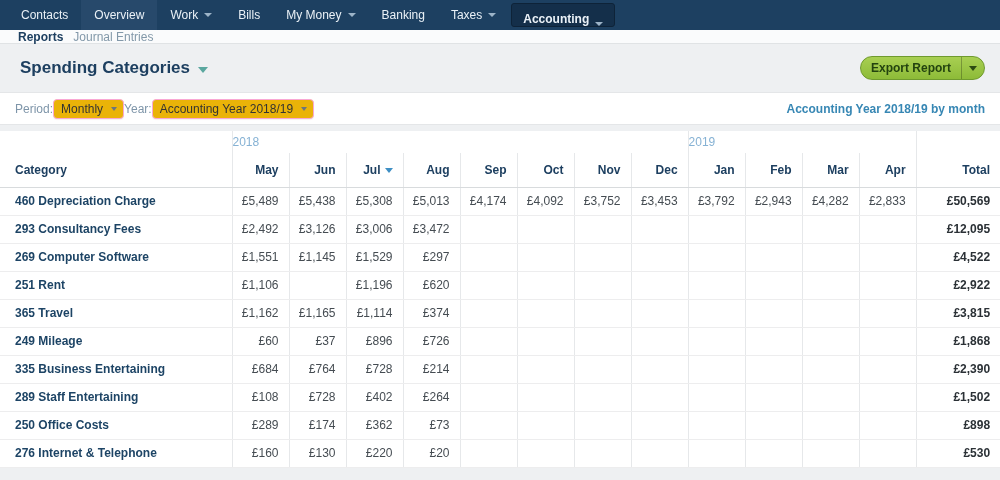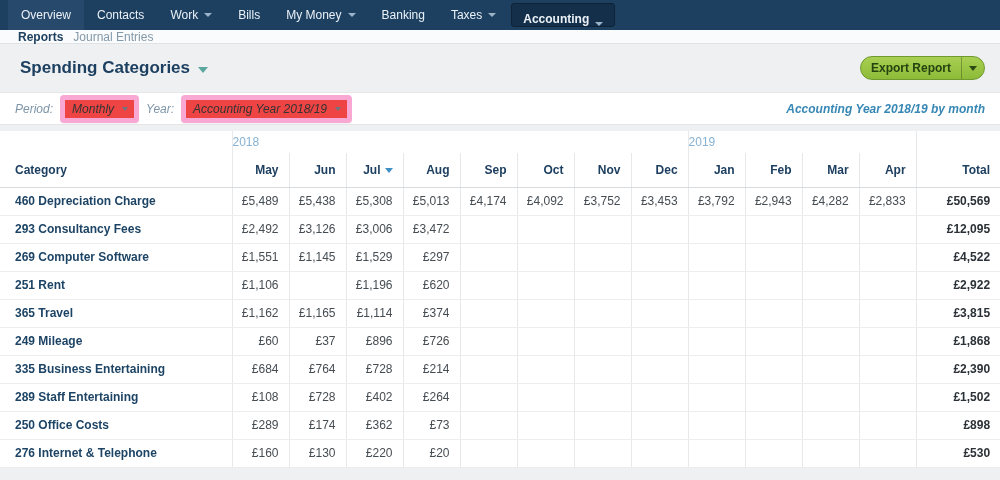--- a/index.html
+++ b/index.html
@@ -67,28 +67,27 @@
   .export-caret {
     width: 0; height: 0;
     border-left: 4px solid transparent; border-right: 4px solid transparent;
     border-top: 5px solid #2c4a12;
   }
 
   
   .filter-bar {
     height: 33px; background: #ffffff;
     border-top: 1px solid #e4e6e8; border-bottom: 1px solid #e4e6e8;
-    display: flex; align-items: center; padding: 0 15px; gap: 7px;
+    display: flex; align-items: center; padding: 0 15px; 
     margin-bottom: 6px;
-    font-style: italic;
   }
   .filter-label { color: #7e95a9; font-size: 12px; }
   .select {
     display: inline-flex; align-items: center; gap: 8px;
-    background: #ef4444; border: 5px solid #f9a8d4; border-radius: 4px;
+    background: #eab308; border: 1px solid #f9a8d4; border-radius: 4px;
     padding: 2px 6px 2px 7px; font-size: 12px; color: #333; cursor: pointer;
     box-shadow: 0 1px 1px rgba(0,0,0,0.05);
   }
   .select-arrows { display: flex; flex-direction: column; gap: 1px; }
   .sel-up {
     width: 0; height: 0;
     border-left: 3px solid transparent; border-right: 3px solid transparent;
     border-bottom: 4px solid #6b7artifact; border-bottom-color: #6b7680;
   }
   .sel-down {
@@ -116,22 +115,22 @@
   .sort-caret {
     display: inline-block; width: 0; height: 0; margin-left: 4px;
     border-left: 4px solid transparent; border-right: 4px solid transparent;
     border-top: 5px solid #3f8fc4; vertical-align: middle;
   }
 </style>
 </head>
 <body>
 
 <div class="top-nav">
+    <div class="nav-item">Contacts</div>
     <div class="nav-item nav-active">Overview</div>
-    <div class="nav-item">Contacts</div>
     <div class="nav-item">Work<span class="nav-caret"></span></div>
     <div class="nav-item">Bills</div>
     <div class="nav-item">My Money<span class="nav-caret"></span></div>
     <div class="nav-item">Banking</div>
     <div class="nav-item">Taxes<span class="nav-caret"></span></div>
     <div class="nav-item nav-selected">Accounting<span class="nav-caret"></span></div>
   </div>
 
 <div class="sub-nav">
     <span class="subnav-item subnav-active">Reports</span>

